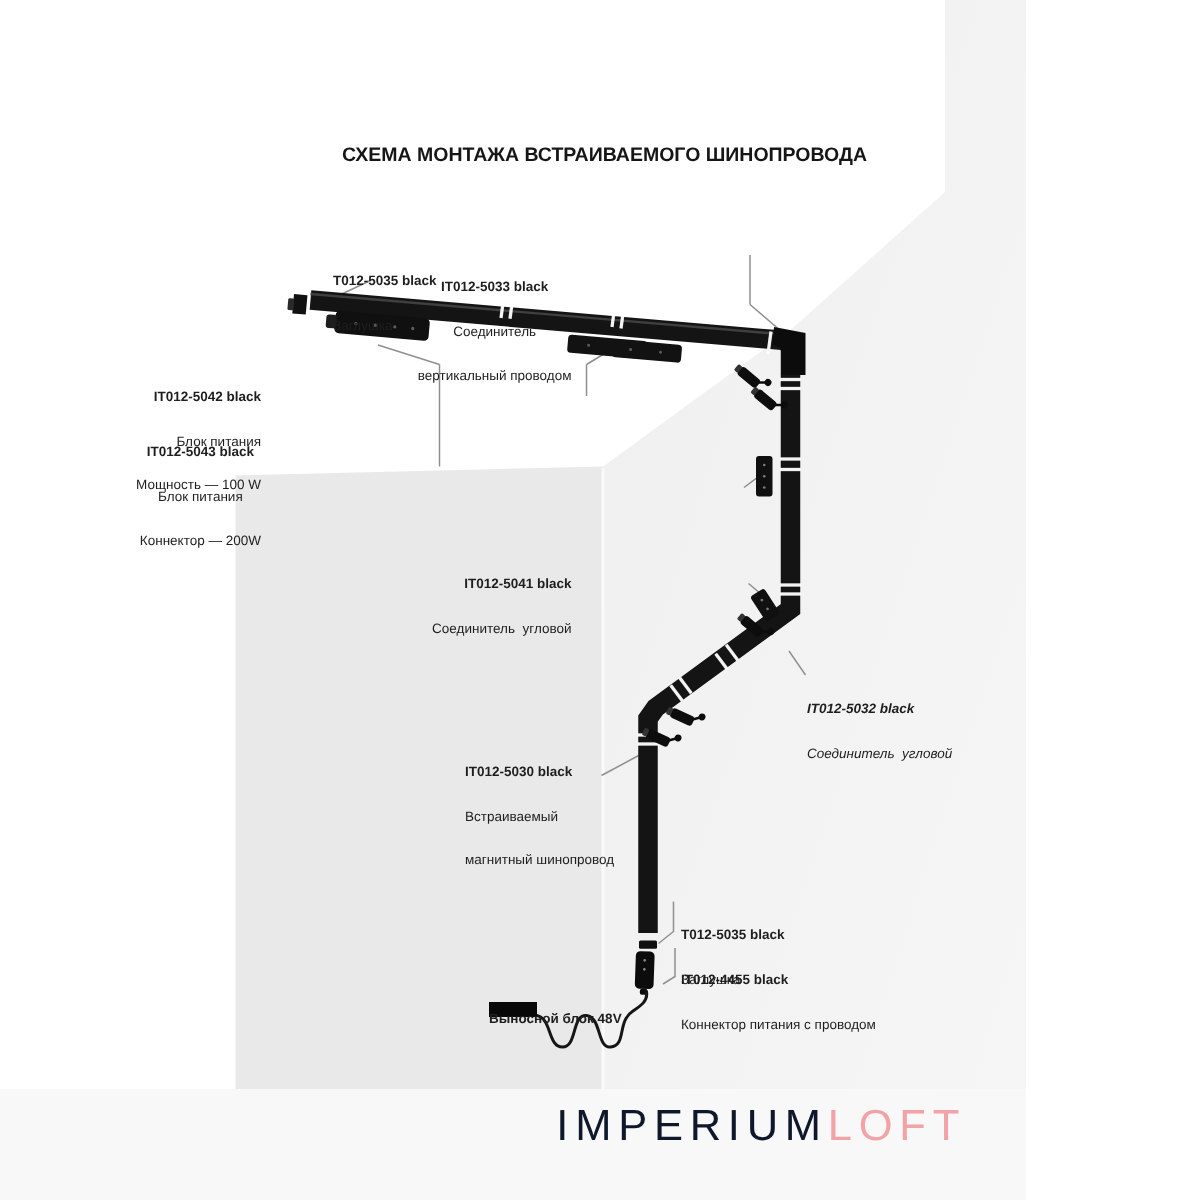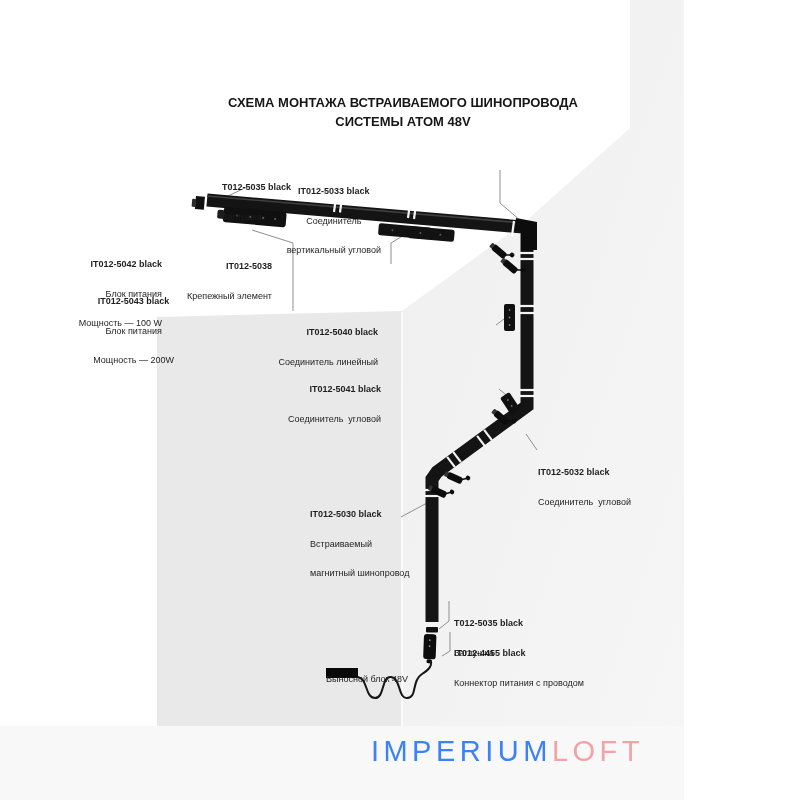--- a/index.html
+++ b/index.html
@@ -4,21 +4,21 @@
 <style>
   html,body { margin:0; padding:0; background:#ffffff; }
   .stage { position:relative; width:684px; height:800px; background:#ffffff;
            font-family:"Liberation Sans", sans-serif; overflow:hidden; }
   svg.scene { position:absolute; left:0; top:0; }
   .title { position:absolute; left:50px; top:93px; width:706px; text-align:center;
            font-size:13px; font-weight:bold; line-height:19px; color:#161616; }
   .lbl { position:absolute; font-size:9px; line-height:9.7px; color:#1e1e1e; white-space:pre; }
   .lbl.r { text-align:right; }
   .lbl .art { font-weight:bold; }
-  .lbl .bold { font-weight:normal; }
+  .lbl .bold { font-weight:bold; }
   .wm { position:absolute; top:736px; right:40px; font-size:29px; letter-spacing:4.5px;
         font-weight:normal; line-height:30px; }
 </style>
 </head>
 <body>
 
 <div class="stage">
 
   <svg class="scene" width="800" height="800" viewBox="0 0 800 800">
     <defs>
@@ -136,62 +136,53 @@
       </g>
       <path d="M431,661 C432,667 428,670 422,674 C411,681 418,697 407,698
                C398,699 401,678 391,677 C381,676 385,698 375,698
                C365,698 368,679 358,677" fill="none" stroke="#161616" stroke-width="2" stroke-linecap="round"></path>
       <rect x="326" y="668" width="32" height="10" fill="#080808"></rect>
     </g>
   </svg>
 
   <div class="title">
     <div>СХЕМА МОНТАЖА ВСТРАИВАЕМОГО ШИНОПРОВОДА</div>
-    <div>СИСТЕМЫ ATOM 48V</div>
   </div>
 
   <div class="lbl" style="left:222px; top:164px;">
     <div class="art">T012-5035 black</div>
     <div>Заглушка</div>
   </div>
 
-  <div class="lbl r" style="right:522px; top:241px;">
+  <div class="lbl r" style="right:510px; top:241px;">
     <div class="art">IT012-5042 black</div>
     <div>Блок питания</div>
     <div>Мощность — 100 W</div>
   </div>
 
   <div class="lbl r" style="right:510px; top:278px;text-align:center;">
     <div class="art">IT012-5043 black</div>
     <div>Блок питания</div>
-    <div>Мощность — 200W</div>
-  </div>
-
-  <div class="lbl r" style="right:412px; top:243px;">
-    <div class="art">IT012-5038</div>
-    <div>Крепежный элемент</div>
-  </div>
+    <div>Коннектор — 200W</div>
+  </div>
+
 
   <div class="lbl r" style="right:303px; top:168px;text-align:center;">
     <div class="art">IT012-5033 black</div>
     <div>Соединитель</div>
-    <div>вертикальный угловой</div>
-  </div>
-
-  <div class="lbl r" style="right:306px; top:309px;">
-    <div class="art">IT012-5040 black</div>
-    <div>Соединитель линейный</div>
-  </div>
+    <div>вертикальный проводом</div>
+  </div>
+
 
   <div class="lbl r" style="right:303px; top:366px;">
     <div class="art">IT012-5041 black</div>
     <div>Соединитель  угловой</div>
   </div>
 
-  <div class="lbl" style="left:538px; top:449px;">
+  <div class="lbl" style="left:538px; top:449px;font-style:italic;">
     <div class="art">IT012-5032 black</div>
     <div>Соединитель  угловой</div>
   </div>
 
   <div class="lbl" style="left:310px; top:491px;">
     <div class="art">IT012-5030 black</div>
     <div>Встраиваемый</div>
     <div>магнитный шинопровод</div>
   </div>
 
@@ -203,16 +194,16 @@
   <div class="lbl" style="left:454px; top:630px;">
     <div class="art">IT012-4455 black</div>
     <div>Коннектор питания с проводом</div>
   </div>
 
   <div class="lbl" style="left:326px; top:656px;">
     <div class="bold">Выносной блок 48V</div>
   </div>
 
   <div class="wm">
-    <span style="color: #3b82f6;">IMPERIUM</span><span style="color: rgb(242, 163, 167);">LOFT</span>
+    <span style="color: #0f172a;">IMPERIUM</span><span style="color: rgb(242, 163, 167);">LOFT</span>
   </div>
 
 </div>
 
 </body></html>

